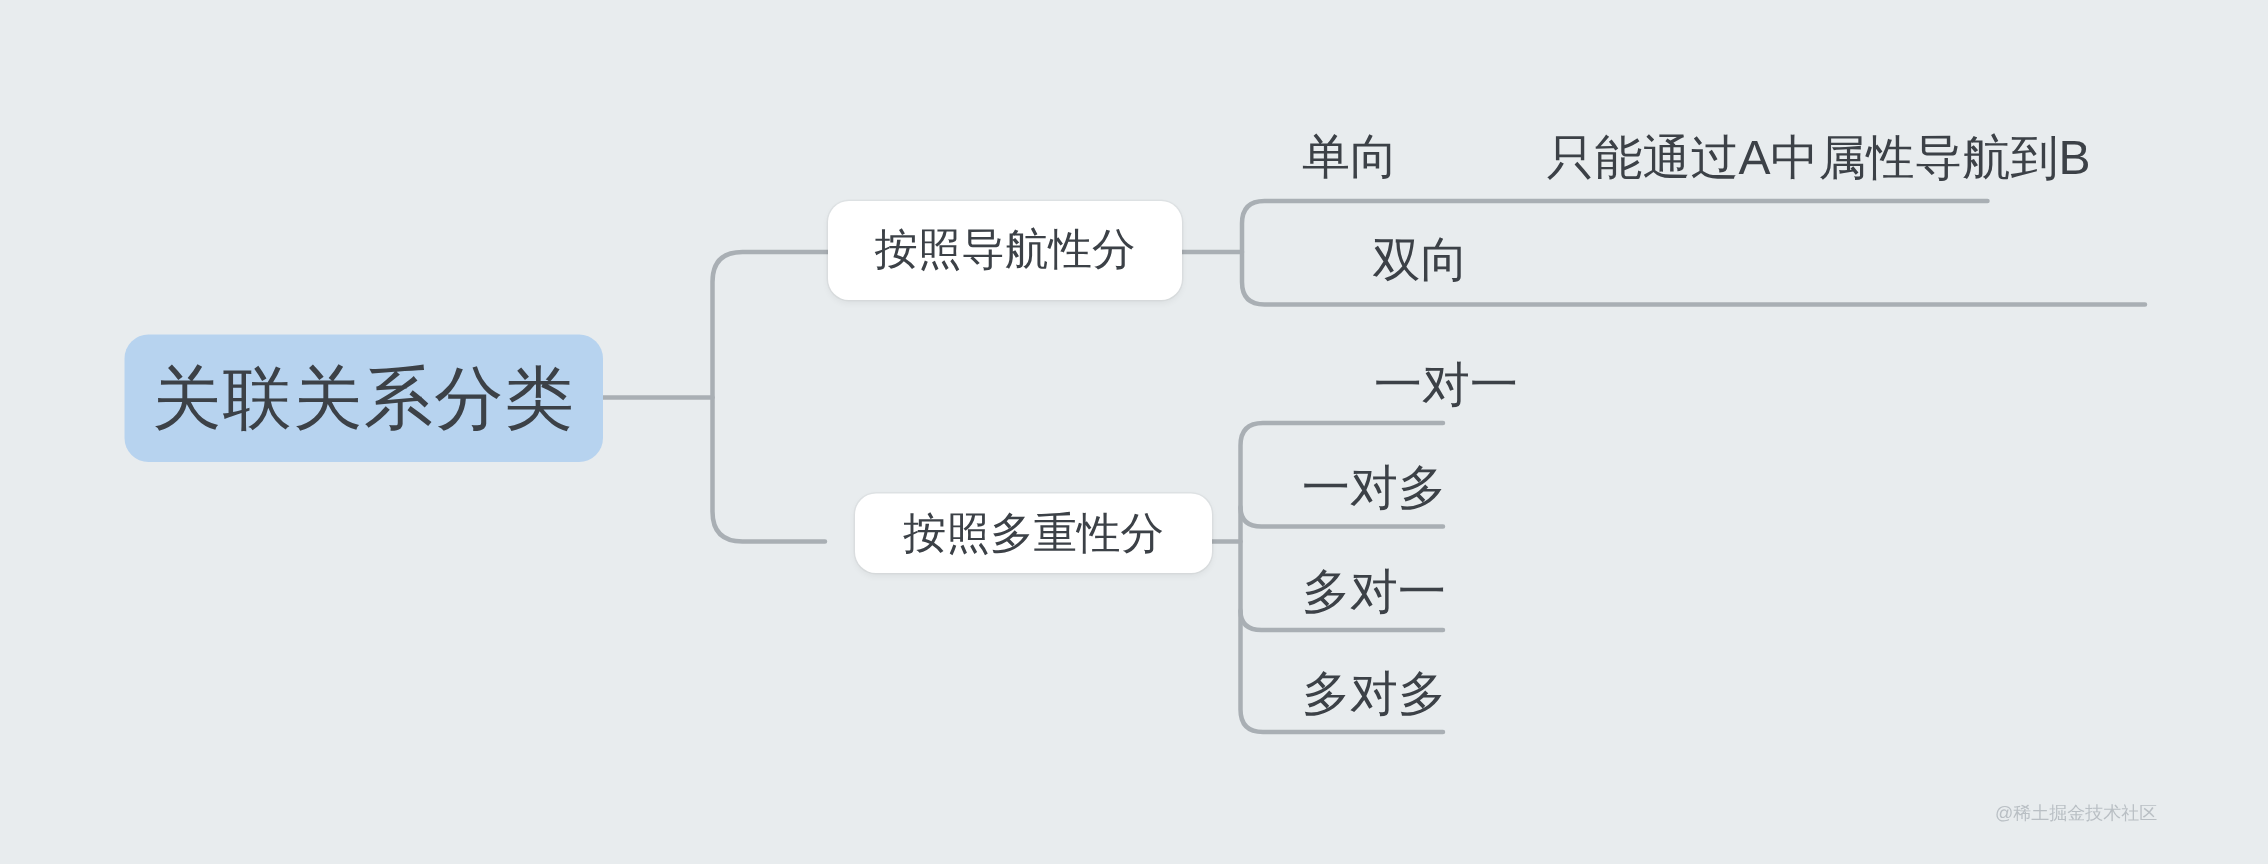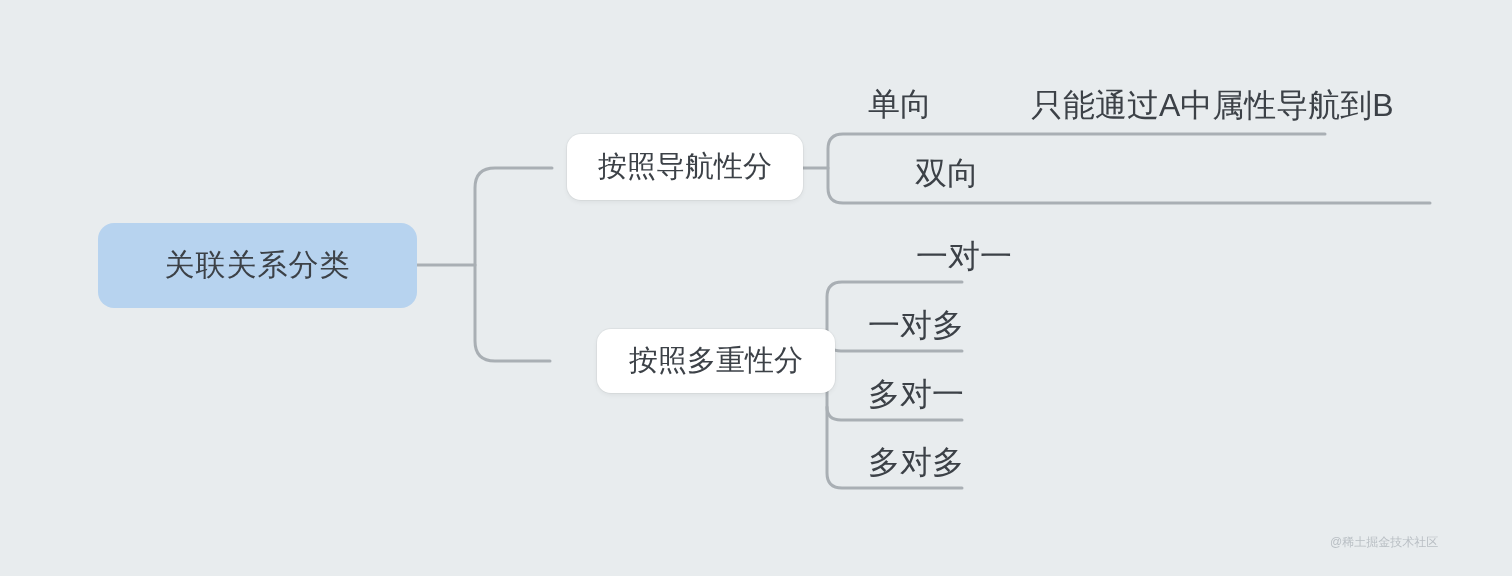--- a/index.html
+++ b/index.html
@@ -30,37 +30,36 @@
     stroke:var(--line);
     stroke-width:3;
     stroke-linecap:round;
   }
   .node{
     position:absolute;
     z-index:2;
     display:flex;align-items:center;justify-content:center;
     color:var(--text);
     white-space:nowrap;
-    margin-left:15px;
   }
   .node.root{
     left:83px;top:223px;width:319px;height:85px;
     background:var(--root-fill);
     border-radius:16px;
-    font-size:30px;
+    font-size:46px;
     letter-spacing:1px;
   }
   .node.branch{
     background:#ffffff;
     border-radius:14px;
     font-size:29px;
     box-shadow:0 0 0 1px rgba(0,0,0,0.035),0 2px 5px rgba(0,0,0,0.06);
   }
   .node.branch.b1{left:552px;top:134px;width:236px;height:66px;}
-  .node.branch.b2{left:582px;top:329px;width:238px;height:64px;}
+  .node.branch.b2{left:570px;top:329px;width:238px;height:53px;}
   .leaf{
     position:absolute;
     z-index:2;
     color:var(--text);
     font-size:32px;
     line-height:28px;
     white-space:nowrap;
   }
   .watermark{
     position:absolute;

